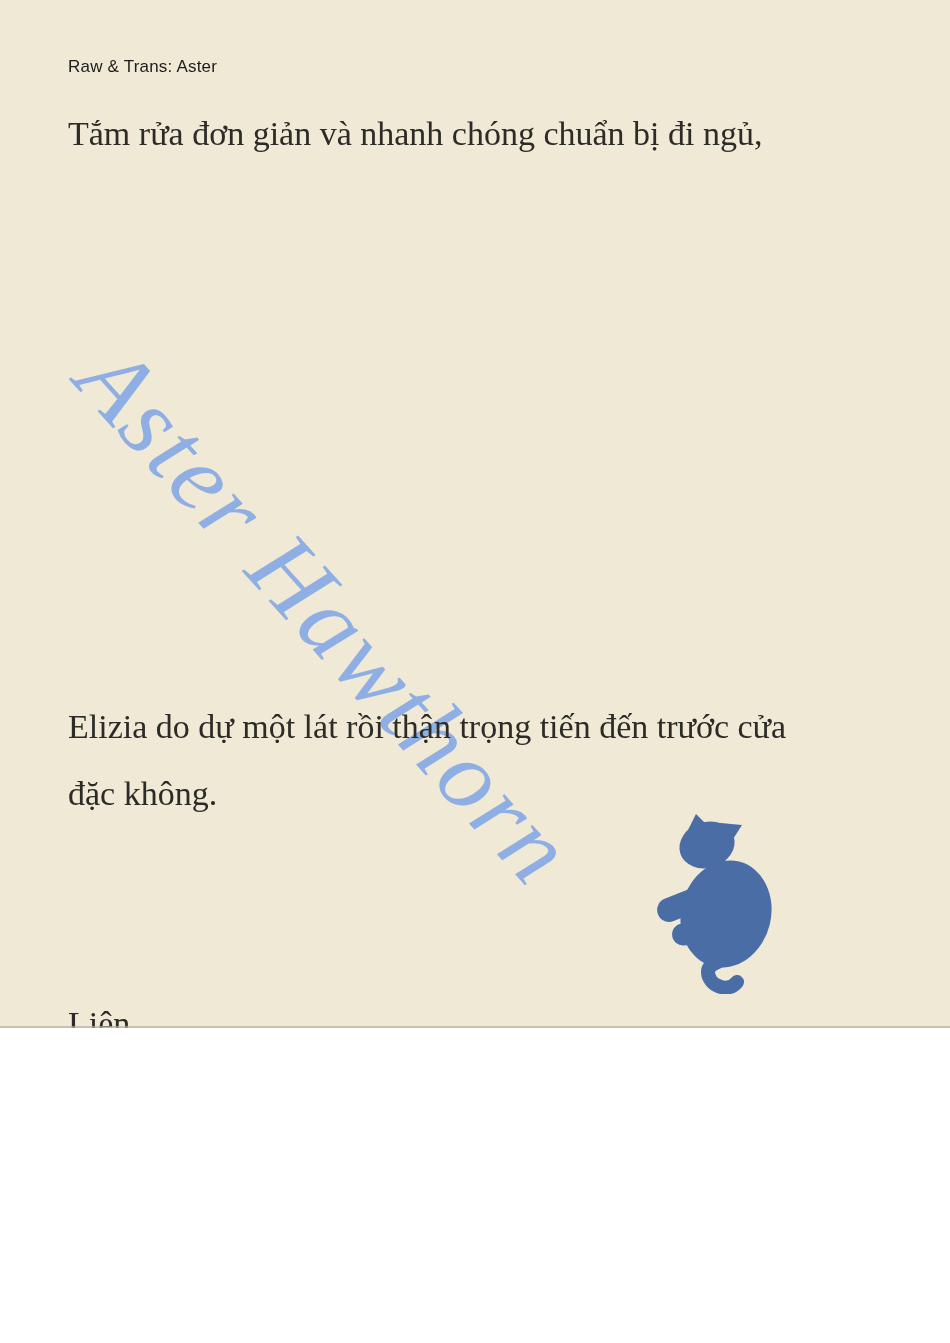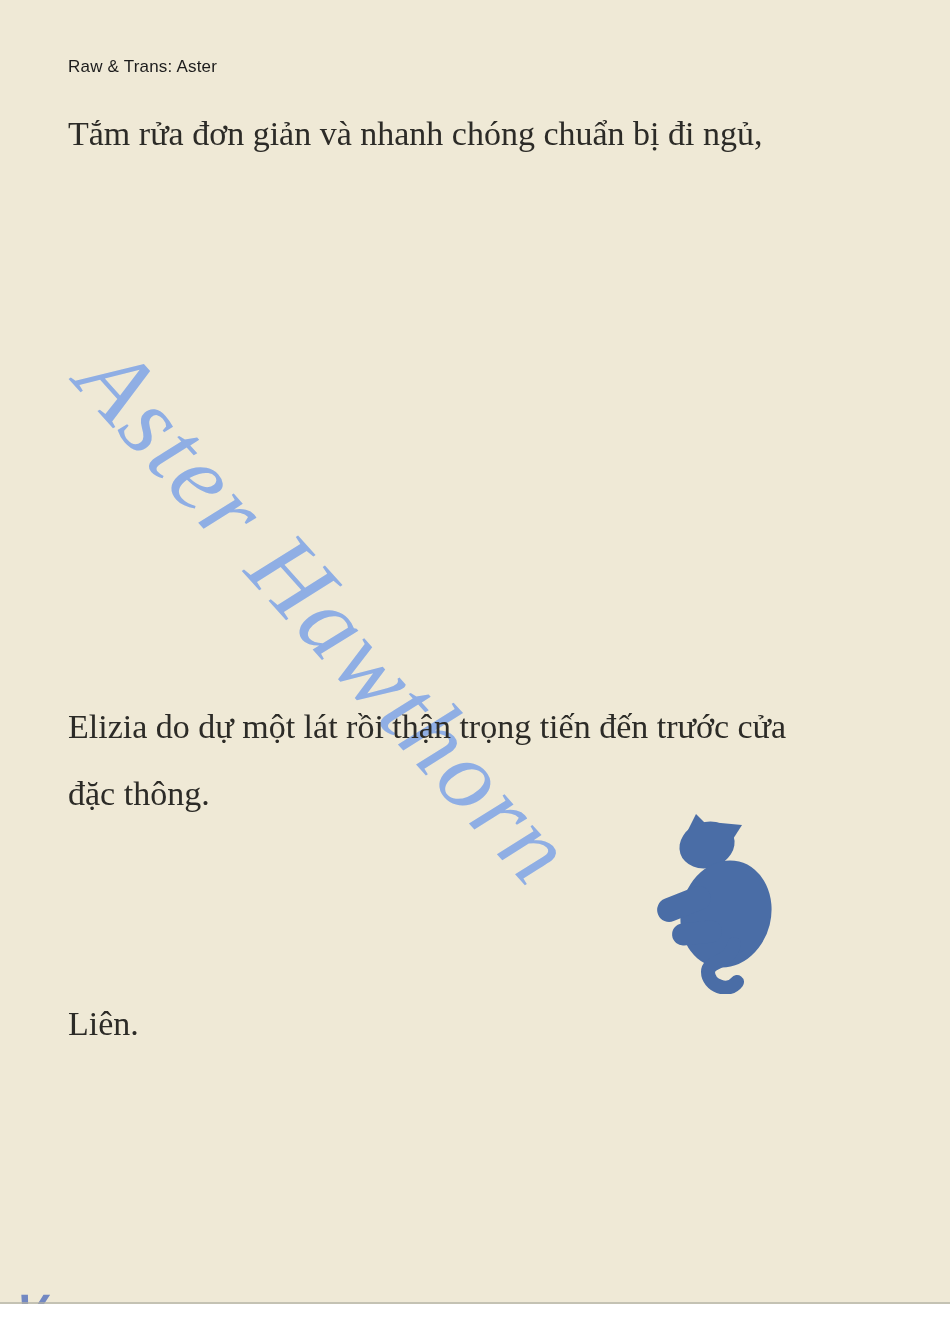--- a/index.html
+++ b/index.html
@@ -1,19 +1,19 @@
 <!DOCTYPE html>
 <html><head>
 <meta charset="utf-8">
 <style>
   html,body { margin:0; padding:0; }
   .page {
     position: relative;
     width: 950px;
-    height: 1304px;
+    height: 1028px;
     background: #efe9d6;
     overflow: hidden;
     font-family: "Liberation Serif", serif;
   }
   .header-credit {
     position: absolute;
     left: 68px; top: 57px;
     font-family: "Liberation Sans", sans-serif;
     font-size: 17px;
     color: #1c1c1c;
@@ -119,21 +119,21 @@
 
   <div class="watermark">Aster Hawthorn</div>
 
   <div class="para para-1">
       <div class="line">Tắm rửa đơn giản và nhanh chóng chuẩn bị đi ngủ,</div>
     </div>
 
 
   <div class="para para-3">
       <div class="line">Elizia do dự một lát rồi thận trọng tiến đến trước cửa</div>
-      <div class="line">đặc thông.</div>
+      <div class="line">đặc không.</div>
     </div>
 
   <div class="para para-4">
       <div class="line">Liên.</div>
     </div>
 
   <svg class="cat" width="126" height="182" viewBox="0 0 126 182" aria-hidden="true">
     <g fill="#4a6da6">
       <path d="M34 26 L46 2 L60 16 Z"></path>
       <path d="M60 10 L92 13 L76 38 Z"></path>

